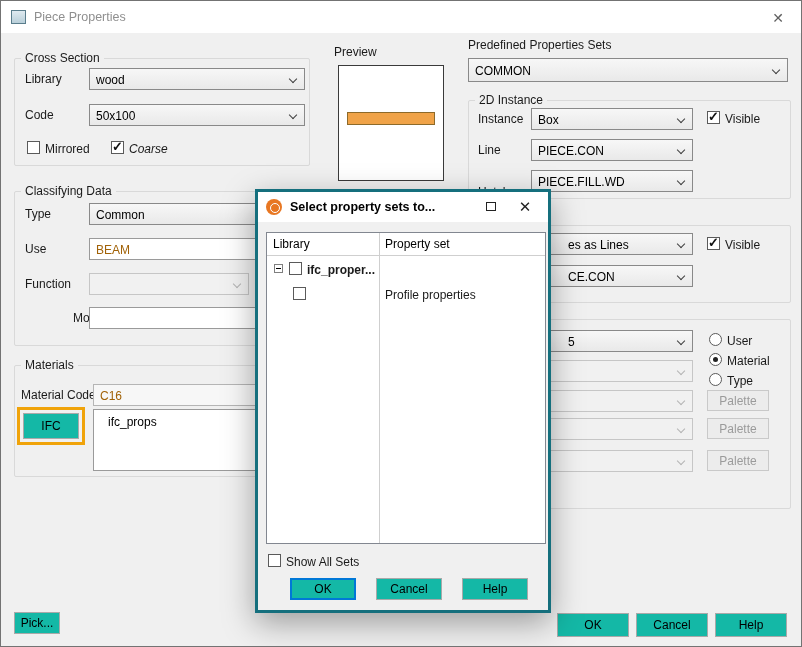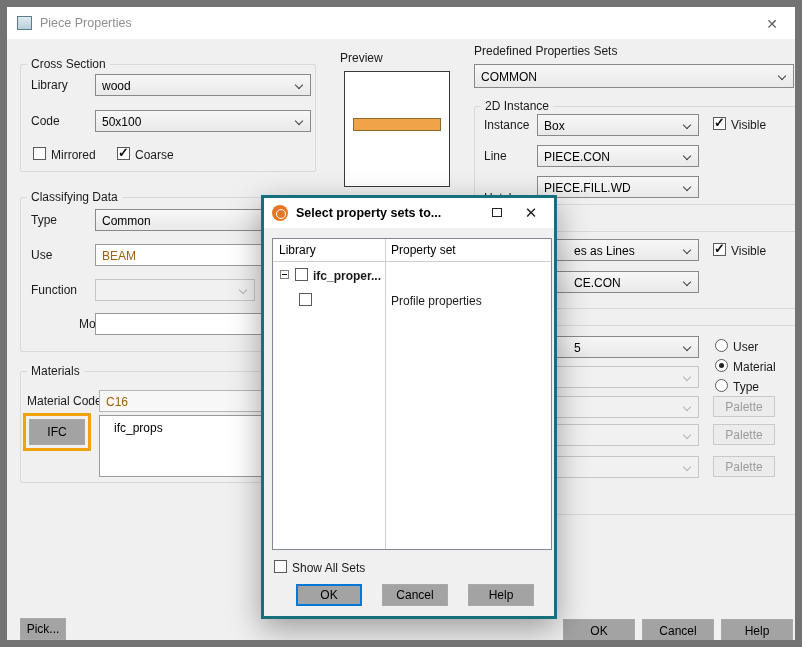--- a/index.html
+++ b/index.html
@@ -1,18 +1,18 @@
 <!DOCTYPE html>
 <html><head>
 <meta charset="utf-8">
 <style>
   * { margin:0; padding:0; box-sizing:border-box; }
   body { font-family:"Liberation Sans", sans-serif; background:#d8d8d8; }
   .app { position:relative; width:802px; height:647px; background:#f0f0f0;
-         border:7px solid #737373; overflow:hidden; }
+         border:1px solid #737373; overflow:hidden; }
   .titlebar { position:absolute; left:0; top:0; width:100%; height:32px; background:#ffffff; }
   .win-icon { position:absolute; left:10px; top:9px; width:15px; height:14px;
               border:1px solid #5a7d8c; background:linear-gradient(#dfeaf0,#b9cfd9); }
   .win-title { position:absolute; left:33px; top:9px; font-size:12.5px; color:#8f8f8f; }
   .win-close { position:absolute; right:13px; top:7px; width:20px; height:20px;
                font-size:14px; color:#5f5f5f; text-align:center; line-height:20px; cursor:default; }
 
   .lbl { position:absolute; font-size:12px; color:#1a1a1a; white-space:nowrap; }
   .group { position:absolute; border:1px solid #d9d9d9; border-radius:2px; }
   .glabel { position:absolute; top:-8px; left:6px; background:#f0f0f0; padding:0 4px;
@@ -35,21 +35,21 @@
           font-size:12px; padding:4px 6px 0; color:#a16207; white-space:nowrap; }
 
   .check { position:absolute; width:13px; height:13px; border:1px solid #5a5a5a; background:#fff; }
   .check.checked::after { content:"✓"; position:absolute; left:0px; top:-3px;
                           font-size:13px; font-weight:bold; color:#111; }
   .radio { position:absolute; width:13px; height:13px; border:1px solid #5a5a5a;
            border-radius:50%; background:#fff; }
   .radio.selected::after { content:""; position:absolute; left:3px; top:3px; width:5px; height:5px;
                            border-radius:50%; background:#222; }
 
-  .btn { position:absolute; background:#a3a3a3; border:1px solid #a9a9a9; font-size:12px;
+  .btn { position:absolute; background:#14b8a6; border:1px solid #a9a9a9; font-size:12px;
          text-align:center; color:#000; }
   .btn.disabled { color:#9b9b9b; border-color:#c9c9c9; background:#ececec; }
   .btn.default { border:2px solid #0078d7; }
 
   .preview-box { position:absolute; left:337px; top:64px; width:106px; height:116px;
                  background:#fff; border:1px solid #3a3a3a; }
   .preview-profile { position:absolute; left:8px; top:46px; width:88px; height:13px;
                      background:#f0a348; border:1px solid #8d6a2a; }
 
   .ifc-frame { position:absolute; left:16px; top:406px; width:68px; height:38px;
@@ -99,21 +99,21 @@
     <span class="chev"></span>
   </div>
   <span class="lbl" style="left:24px;top:107px;">Code</span>
   <div class="combo" style="left:88px;top:103px;width:216px;">
     <span class="ctext">50x100</span>
     <span class="chev"></span>
   </div>
   <span class="check" style="left:26px;top:140px;"></span>
   <span class="lbl" style="left:44px;top:141px;">Mirrored</span>
   <span class="check checked" style="left:110px;top:140px;"></span>
-  <span class="lbl" style="left:128px;top:141px;">Coarse</span>
+  <span class="lbl" style="left:128px;top:141px;font-style:italic;">Coarse</span>
 
   <span class="lbl" style="left:333px;top:44px;">Preview</span>
   <div class="preview-box">
     <div class="preview-profile"></div>
   </div>
 
   <div class="group" style="left:13px;top:190px;width:296px;height:155px;">
     <span class="glabel">Classifying Data</span>
   </div>
   <span class="lbl" style="left:24px;top:206px;">Type</span>

